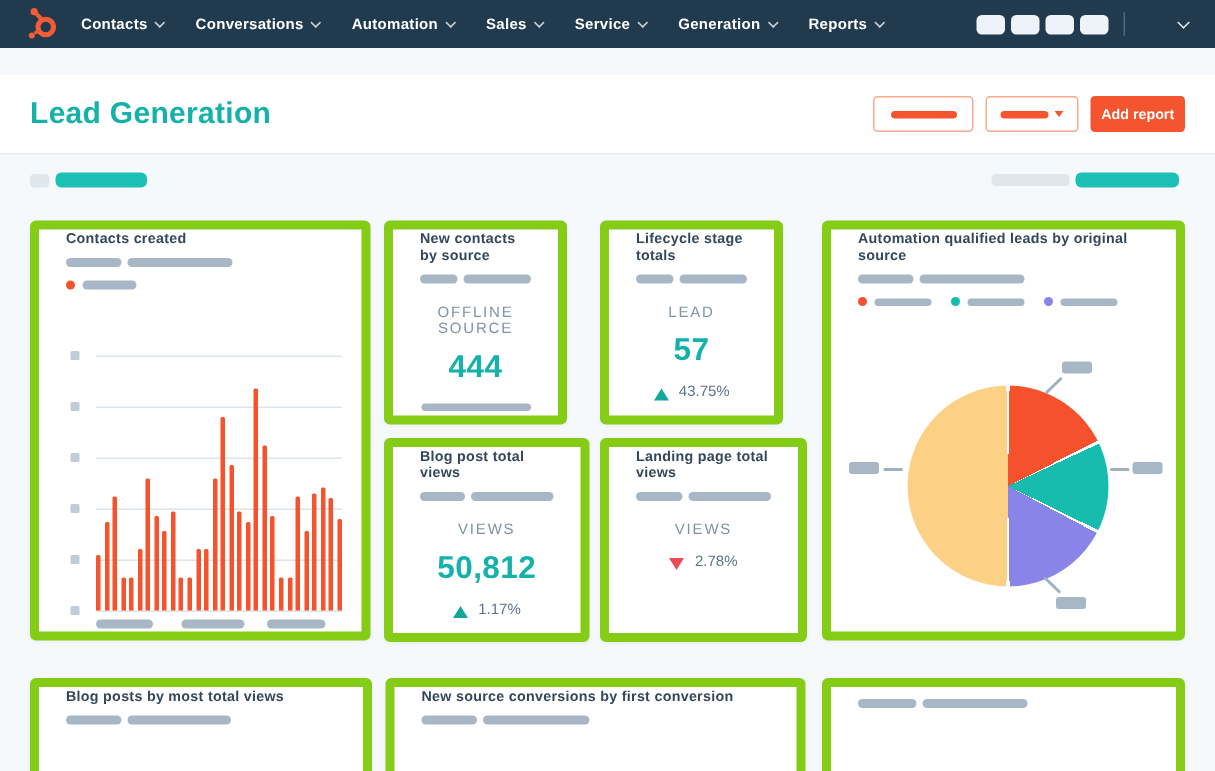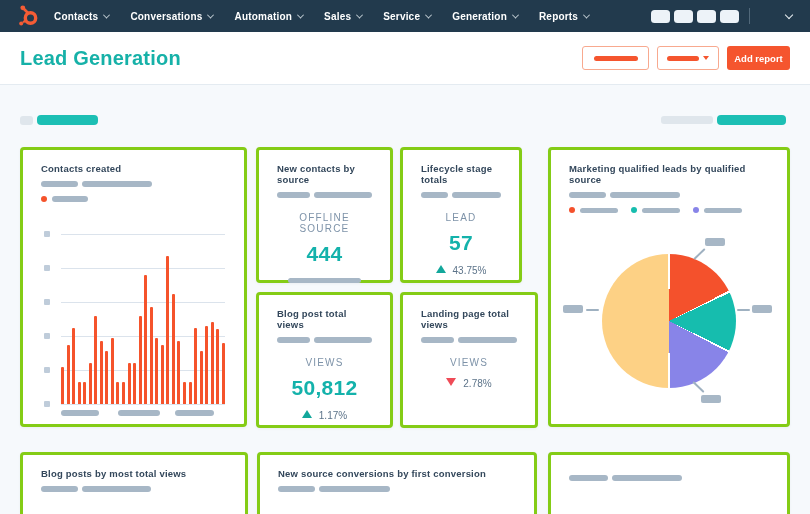--- a/index.html
+++ b/index.html
@@ -15,49 +15,49 @@
               display:flex; align-items:center; cursor:pointer; white-space:nowrap; }
   .chev { width:5px; height:5px; border-right:1.5px solid #c6d0d8; border-bottom:1.5px solid #c6d0d8;
           transform:rotate(45deg) translate(-1px,-1px); margin-left:6px; }
   .nav-right { margin-left:auto; display:flex; align-items:center; }
   .nav-box { width:19px; height:13px; border-radius:3.5px; background:#edf3f8; margin-left:4px; }
   .nav-divider { width:1.5px; height:16px; background:#51687a; margin-left:10px; }
   .nav-caret { width:6px; height:6px; border-right:1.5px solid #e8eef2; border-bottom:1.5px solid #e8eef2;
                transform:rotate(45deg); margin-left:36px; margin-right:4px; margin-top:-3px; }
 
   
-  .header { position:absolute; left:0; top:32px; width:810px; height:53px; background:#ffffff;
+  .header { position:absolute; left:0; top:50px; width:810px; height:53px; background:#ffffff;
             border-bottom:1px solid #e4ebf1; display:flex; align-items:center; padding:0 20px; }
   .page-title { color:#16b1a8; font-size:20px; font-weight:700; letter-spacing:.2px; }
   .header-actions { margin-left:auto; display:flex; align-items:flex-end; gap:8px; }
   .btn-outline { width:67px; height:24px; border:1px solid #f8a98f; border-radius:3px; background:#fff;
                  display:flex; align-items:center; justify-content:center; gap:4px; cursor:pointer; }
   .btn-outline .ph-orange { height:5px; border-radius:2.5px; background:#f5552e; }
   .caret-orange { width:0; height:0; border-left:3.5px solid transparent; border-right:3.5px solid transparent;
                   border-top:4.5px solid #f5552e; }
   .btn-solid { width:63px; height:24px; background:#f5552e; border:none; border-radius:3px; color:#fff;
                font-size:9.5px; font-weight:700; font-family:"Liberation Sans",sans-serif; cursor:pointer; }
 
   
   .pills-left  { position:absolute; left:20px;  top:115px; display:flex; align-items:center; gap:4px; }
   .pills-right { position:absolute; right:24px; top:115px; display:flex; align-items:center; gap:4px; }
   .pill-gray-sm { width:13px; height:9px; border-radius:3px; background:#dfe6ec; }
   .pill-gray-lg { width:52px; height:8px; border-radius:3px; background:#dfe6ec; }
   .pill-teal-sm { width:61px; height:10px; border-radius:4px; background:#1cbfb4; }
   .pill-teal-lg { width:69px; height:10px; border-radius:4px; background:#1cbfb4; }
 
   
-  .card { position:absolute; background:#ffffff; border:3px solid #84cc16; border-radius:4px;
-          box-shadow:0 1px 3px rgba(45,62,80,.05); padding:13px 18px; }
+  .card { position:absolute; background:#ffffff; border:6px solid #84cc16; border-radius:4px;
+          box-shadow:0 1px 3px rgba(45,62,80,.05); padding:1px 18px; }
   .card-title { color:#33475b; font-size:9.5px; font-weight:700; letter-spacing:.2px; }
   .ph { background:#a7b7c6; height:6px; border-radius:3px; display:inline-block; }
   .ph-row { display:flex; gap:4px; margin-top:7px; align-items:center; }
 
   #card-contacts        { left:20px;  top:147px; width:227px; height:280px; }
-  #card-new-contacts    { left:256px; top:147px; width:137px; height:136px; }
+  #card-new-contacts    { left:256px; top:147px; width:122px; height:136px; }
   #card-lifecycle       { left:400px; top:147px; width:122px; height:136px; }
   #card-pie             { left:548px; top:147px; width:242px; height:280px; }
   #card-blog-views      { left:256px; top:292px; width:137px; height:136px; }
   #card-landing-views   { left:400px; top:292px; width:138px; height:136px; }
   #card-blog-posts      { left:20px;  top:452px; width:228px; height:90px; }
   #card-conversions     { left:257px; top:452px; width:280px; height:90px; }
   #card-mql-conversion  { left:548px; top:452px; width:242px; height:90px; }
 
   .legend-row { display:flex; align-items:center; gap:5px; margin-top:9px; }
   .dot { width:6px; height:6px; border-radius:50%; flex:0 0 auto; }
@@ -69,21 +69,21 @@
   .bars { position:absolute; left:38px; top:84px; width:164px; height:170px;
           display:flex; align-items:flex-end; justify-content:space-between; }
   .bar { width:3px; border-radius:1px 1px 0 0; }
   .xaxis-ph { position:absolute; top:260px; height:6px; border-radius:3px; background:#a7b7c6; }
 
   
   .metric-label { text-align:center; color:#7e93a9; font-size:10px; letter-spacing:1.2px; margin-top:14px; }
   .metric-value { text-align:center; color:#14b2ab; font-size:21px; font-weight:700; letter-spacing:.3px; margin-top:8px; }
   .metric-bar-row { display:flex; justify-content:center; margin-top:12px; }
   .metric-bar { width:73px; height:5px; border-radius:2.5px; background:#a7b7c6; }
-  .delta-row { display:flex; align-items:flex-start; justify-content:center; gap:7px; margin-top:10px; }
+  .delta-row { display:flex; align-items:flex-end; justify-content:center; gap:7px; margin-top:10px; }
   .delta-text { color:#5c7389; font-size:10px; }
   .tri-up   { width:0; height:0; border-left:5px solid transparent; border-right:5px solid transparent;
               border-bottom:8px solid #12a79b; }
   .tri-down { width:0; height:0; border-left:5px solid transparent; border-right:5px solid transparent;
               border-top:8px solid #ef4b57; }
 
   
   .pie { position:absolute; left:51px; top:104px; width:134px; height:134px; border-radius:50%; }
   .pie-label { position:absolute; width:20px; height:8px; border-radius:2px; background:#a7b7c6; }
   .leader { position:absolute; height:2px; background:#9fb1c1; border-radius:1px; }
@@ -244,21 +244,21 @@
     </div>
   <div class="metric-label">LEAD</div>
   <div class="metric-value">57</div>
   <div class="delta-row">
     <span class="tri-up"></span>
     <span class="delta-text">43.75%</span>
   </div>
 </div>
 
 <div class="card" id="card-pie">
-  <div class="card-title">Marketing qualified leads by qualified source</div>
+  <div class="card-title">Automation qualified leads by original source</div>
   <div class="ph-row">
       <span class="ph" style="width:37px"></span>
       <span class="ph" style="width:70px"></span>
     </div>
   <div class="legend-row" id="pie-legend">
       <span class="dot" style="background: rgb(244, 81, 44);"></span>
       <span class="ph" style="width: 38px; height: 5px; margin-right: 8px;"></span>
       <span class="dot" style="background: rgb(22, 189, 174);"></span>
       <span class="ph" style="width: 38px; height: 5px; margin-right: 8px;"></span>
       <span class="dot" style="background: rgb(136, 132, 232);"></span>

